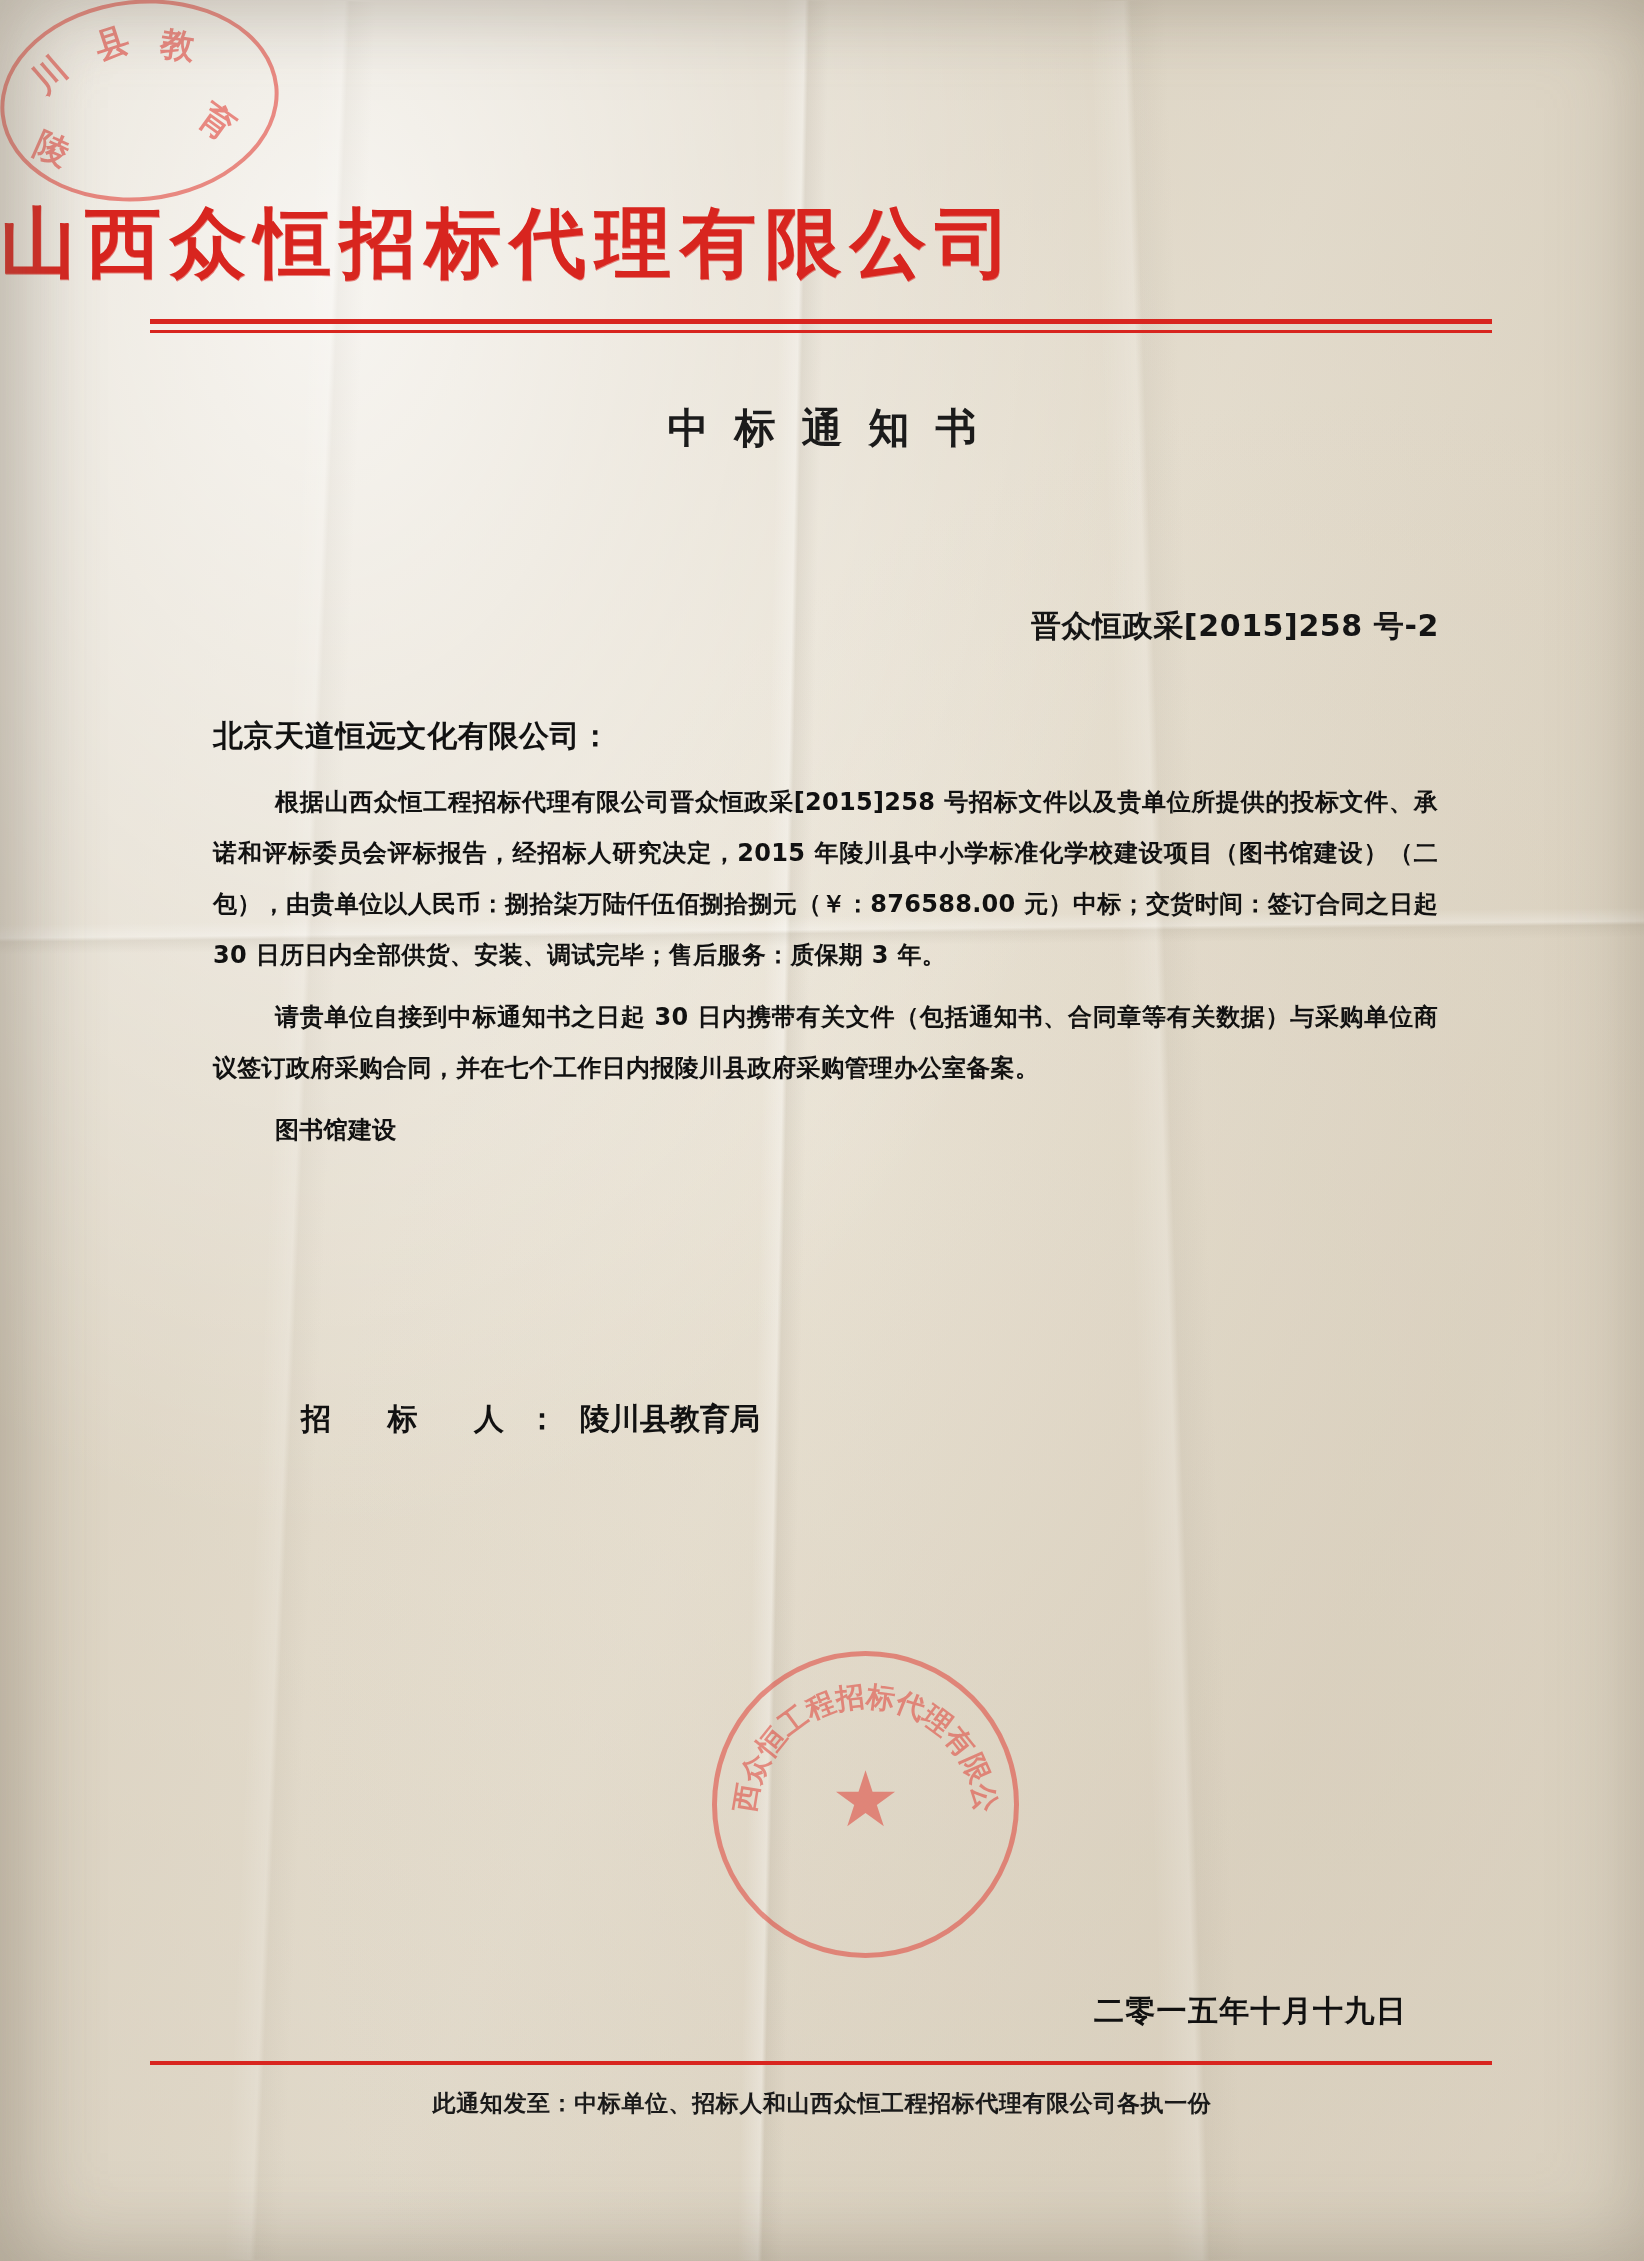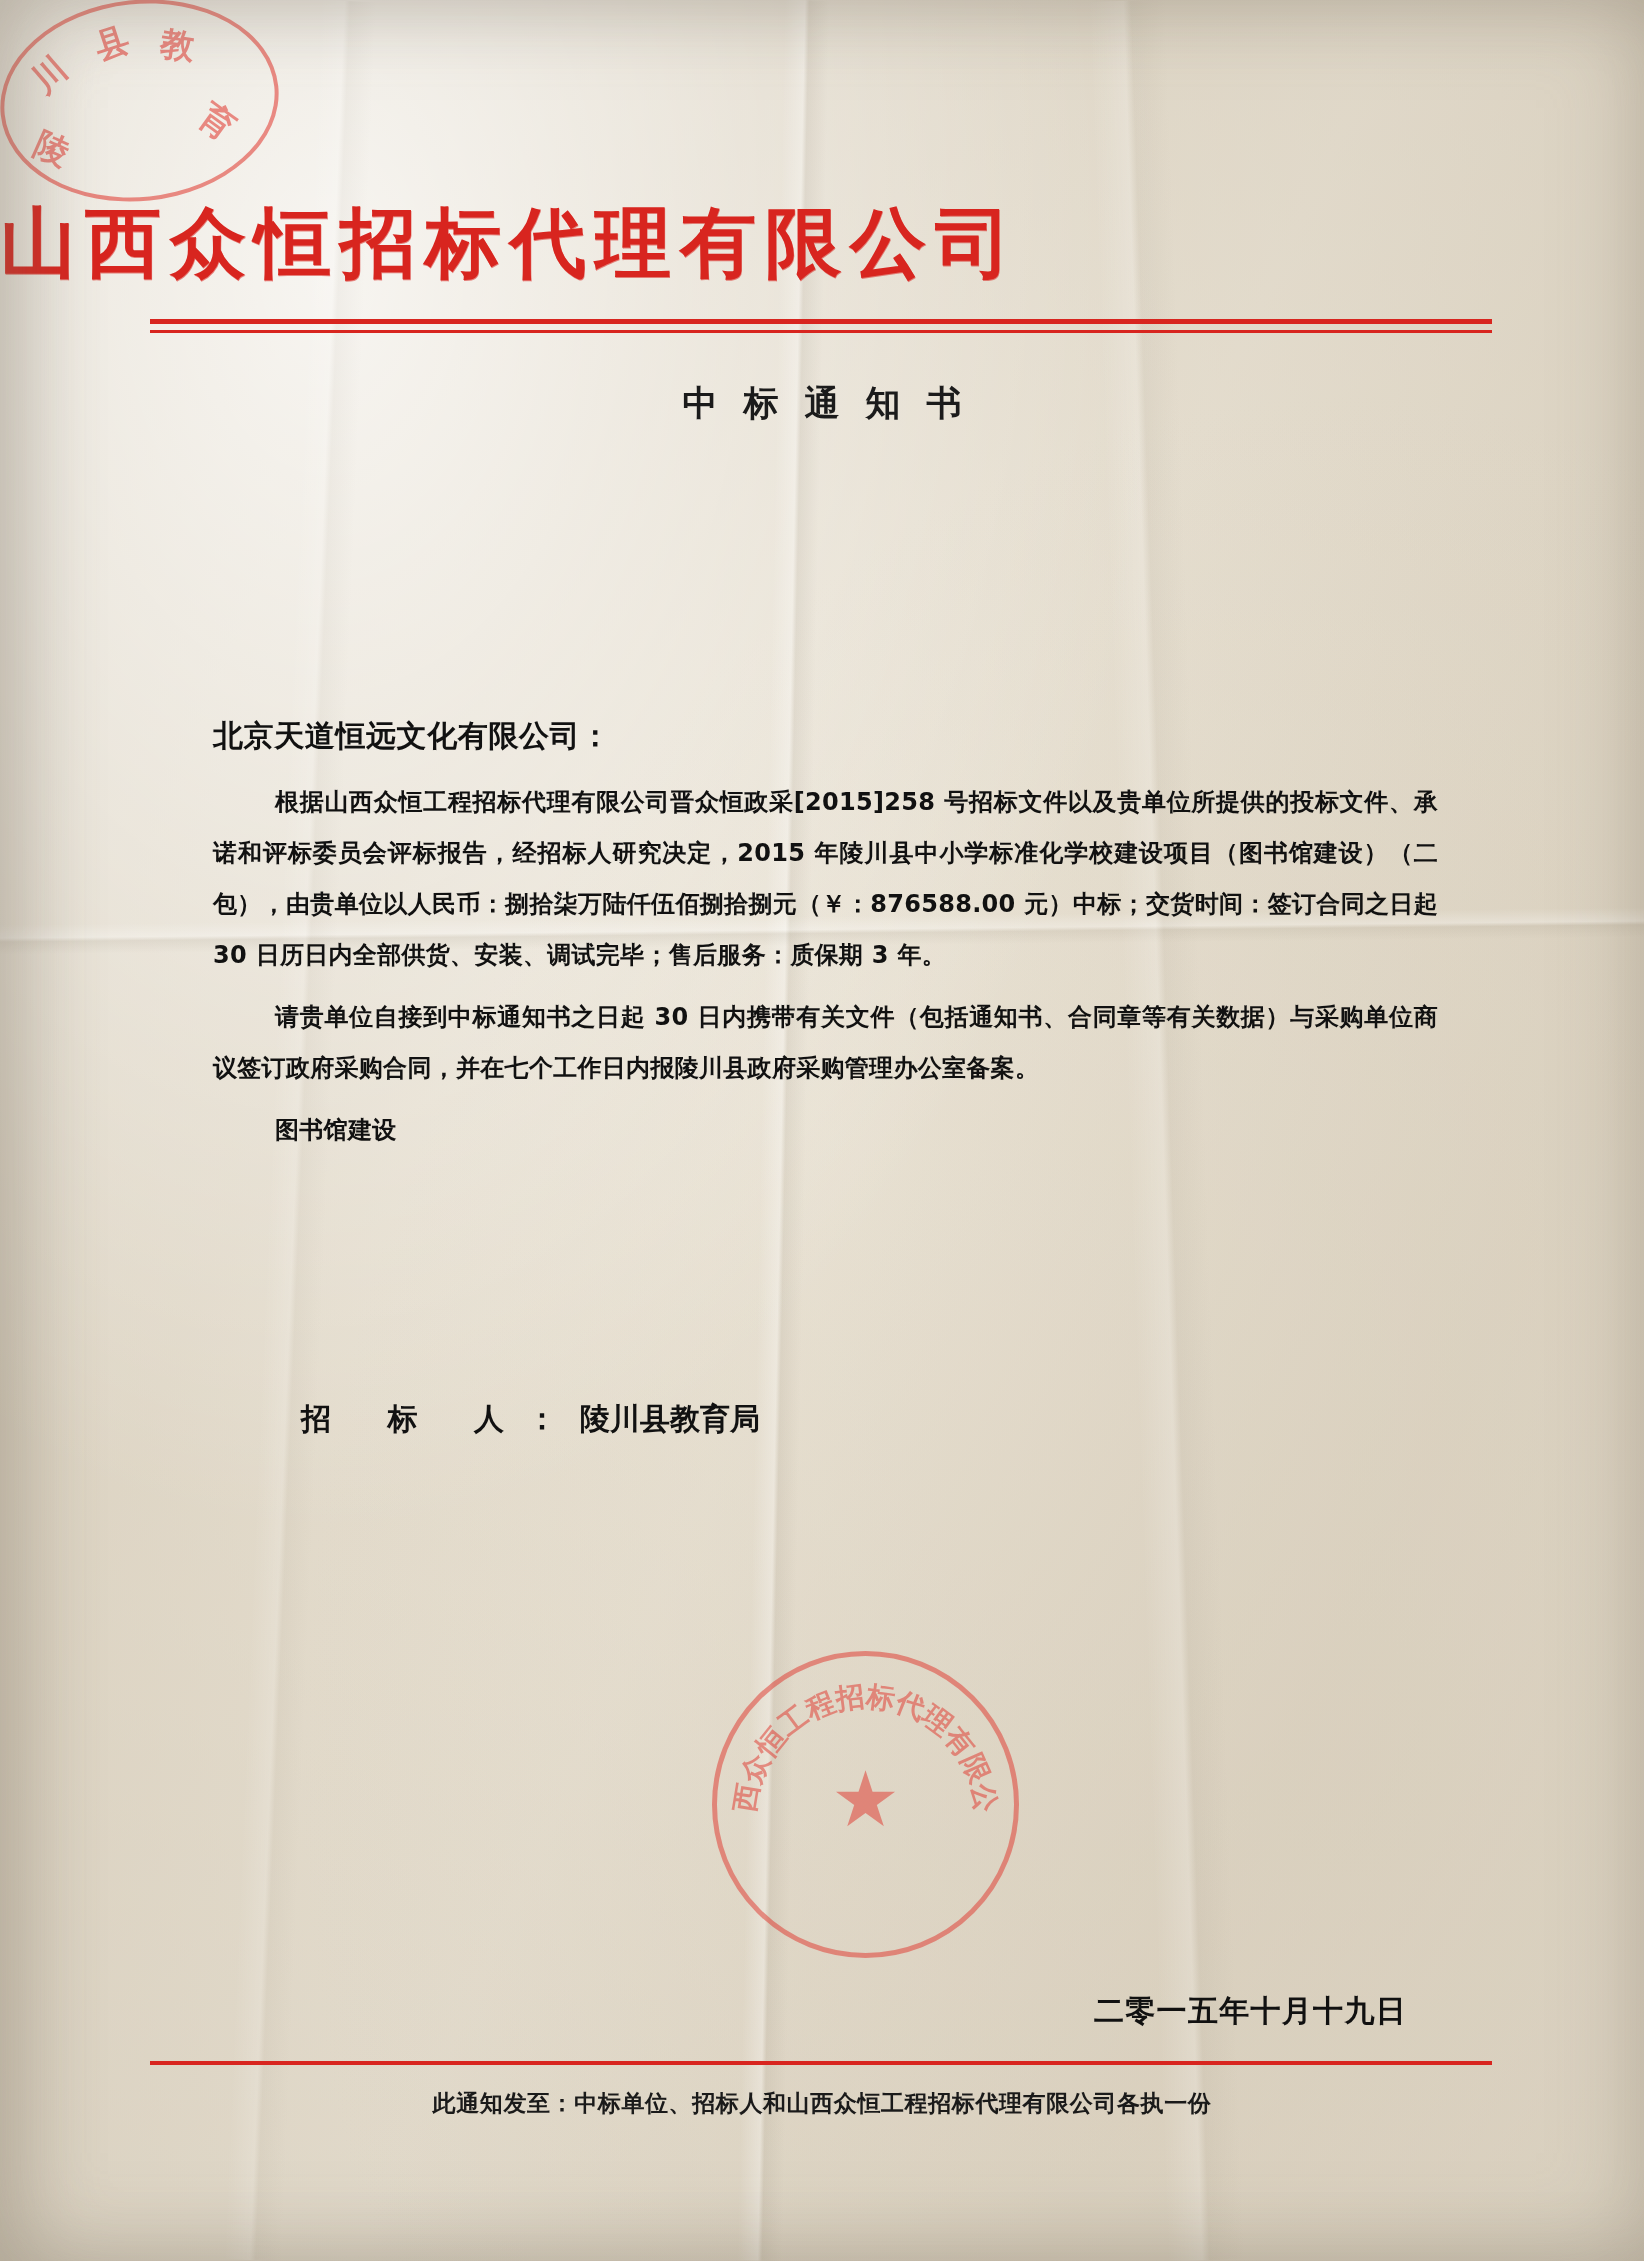--- a/index.html
+++ b/index.html
@@ -63,24 +63,24 @@
   .rule {
     position: absolute;
     background: #d8251f;
   }
   .rule-top-1 { left: 150px; width: 1342px; top: 319px; height: 4.5px; }
   .rule-top-2 { left: 150px; width: 1342px; top: 330px; height: 2.6px; }
 
   .doc-title {
     position: absolute;
     left: 0; right: 0;
-    top: 380px;
+    top: 401px;
     text-align: center;
     color: #1b1b1b;
-    font-size: 35px;
+    font-size: 41px;
     font-weight: 700;
     letter-spacing: 26px;
     text-indent: 26px;
     white-space: nowrap;
   }
 
   .doc-number {
     position: absolute;
     right: 205px;
     top: 606px;
@@ -234,20 +234,21 @@
 
   <div class="content">
 
     <div class="company-title">山西众恒招标代理有限公司</div>
 
     <div class="rule rule-top-1"></div>
     <div class="rule rule-top-2"></div>
 
     <div class="doc-title">中标通知书</div>
 
+    <div class="doc-number">晋众恒政采[2015]258 号-2</div>
 
     <div class="addressee">北京天道恒远文化有限公司：</div>
 
     <div class="body-text">
       <p class="para">根据山西众恒工程招标代理有限公司晋众恒政采[2015]258 号招标文件以及贵单位所提供的投标文件、承诺和评标委员会评标报告，经招标人研究决定，2015 年陵川县中小学标准化学校建设项目（图书馆建设）（二包），由贵单位以人民币：捌拾柒万陆仟伍佰捌拾捌元（￥：876588.00 元）中标；交货时间：签订合同之日起 30 日历日内全部供货、安装、调试完毕；售后服务：质保期 3 年。</p>
       <p class="para">请贵单位自接到中标通知书之日起 30 日内携带有关文件（包括通知书、合同章等有关数据）与采购单位商议签订政府采购合同，并在七个工作日内报陵川县政府采购管理办公室备案。</p>
       <p class="para">图书馆建设</p>
     </div>
 
     <div class="sig-bidder">

